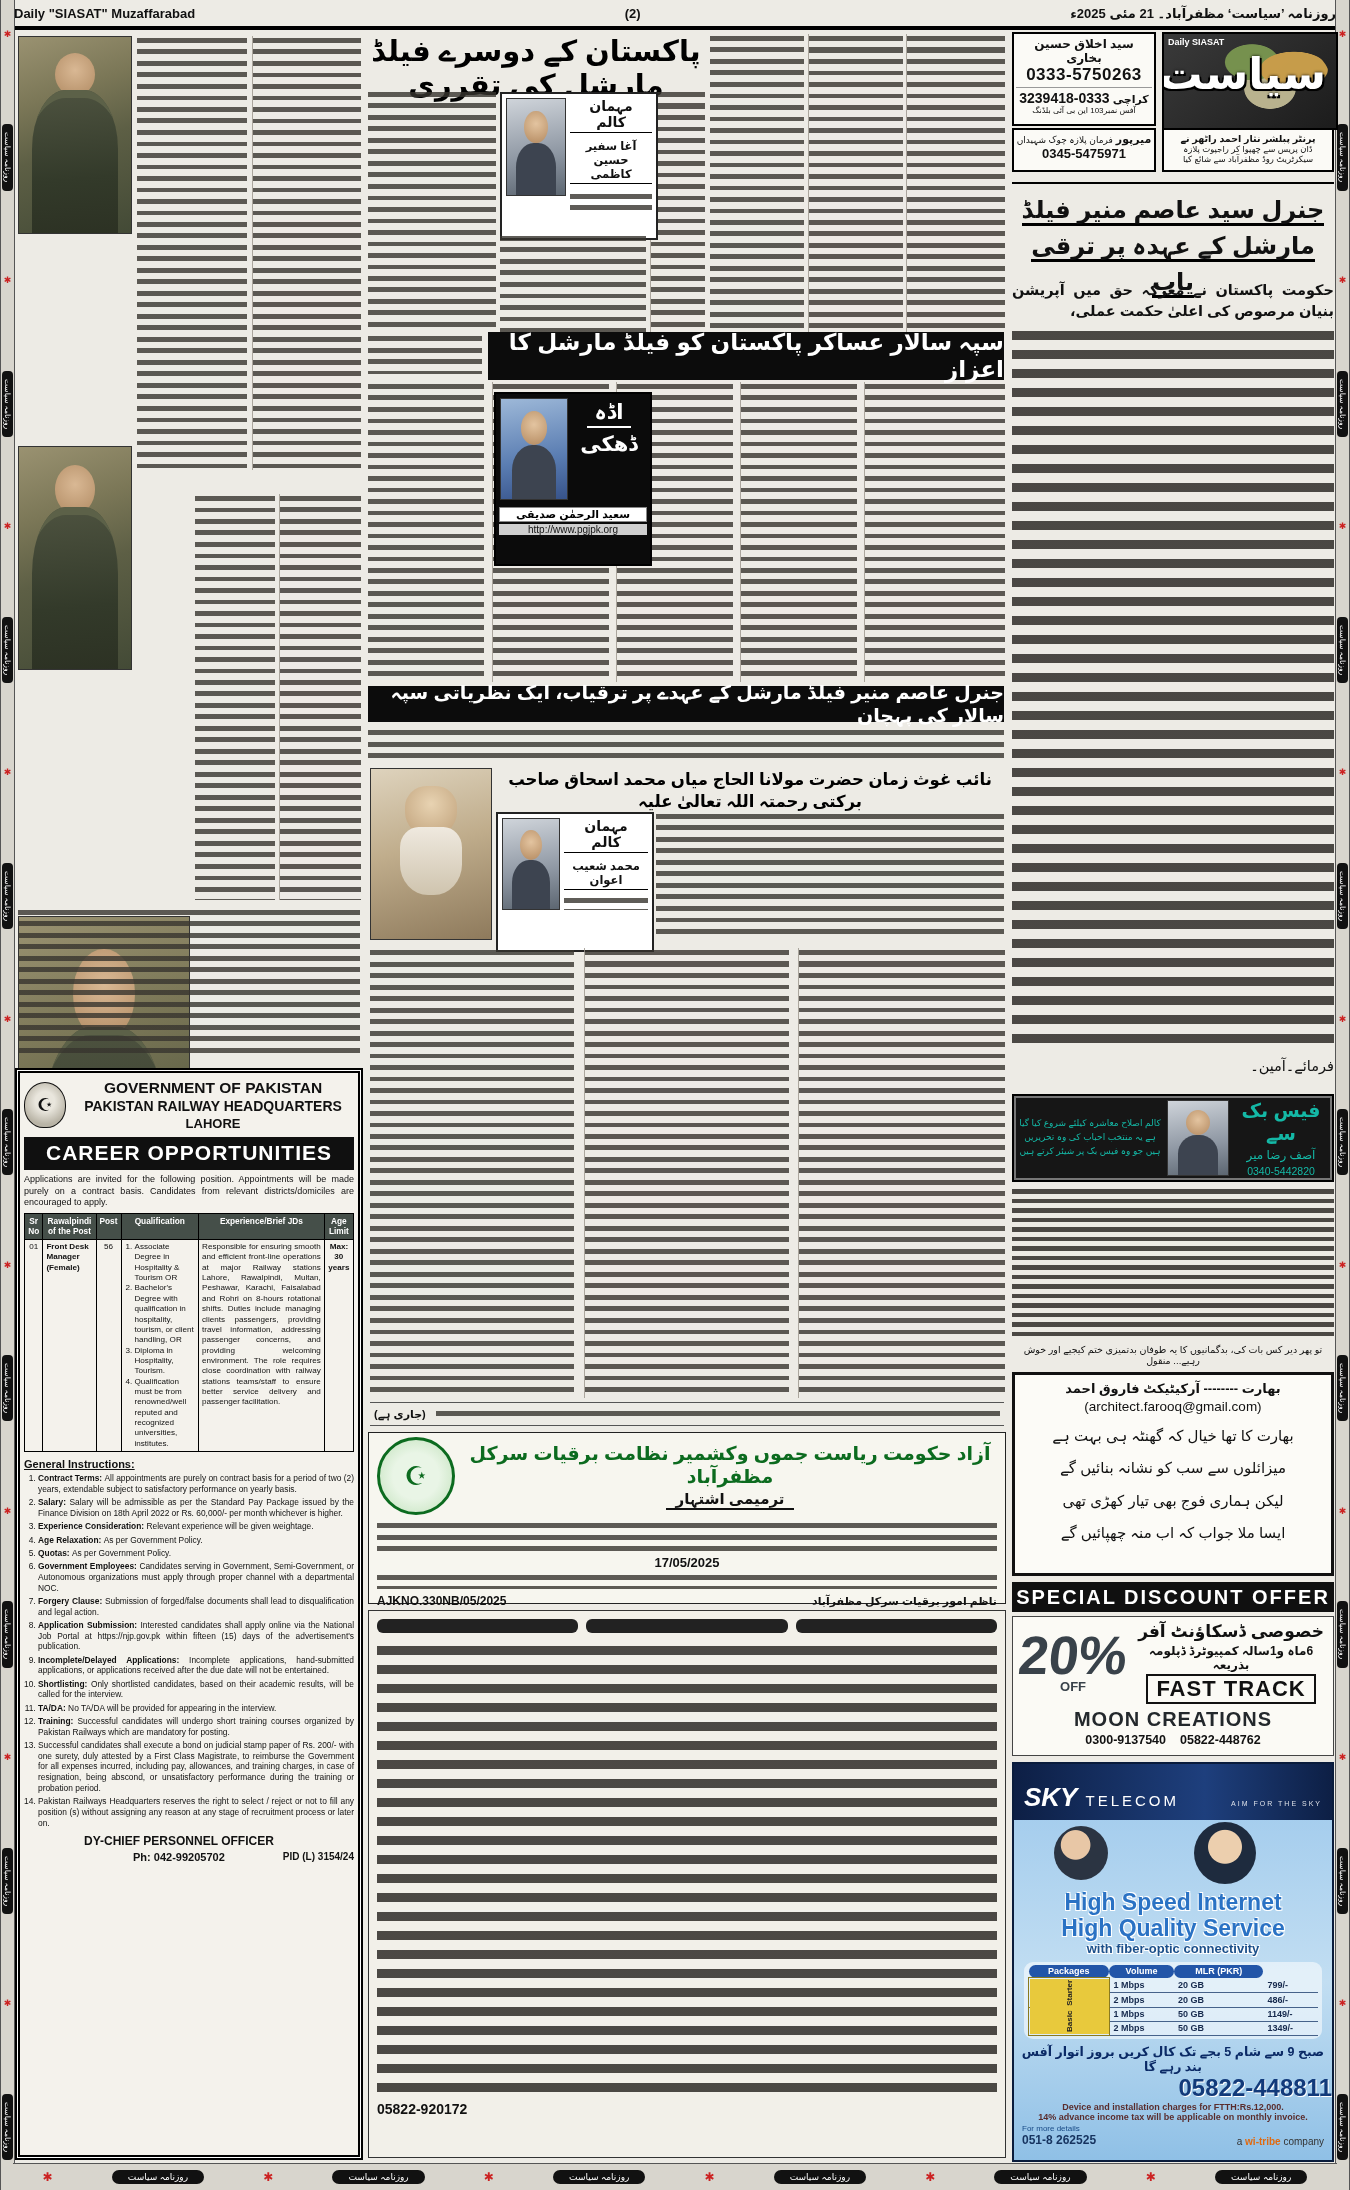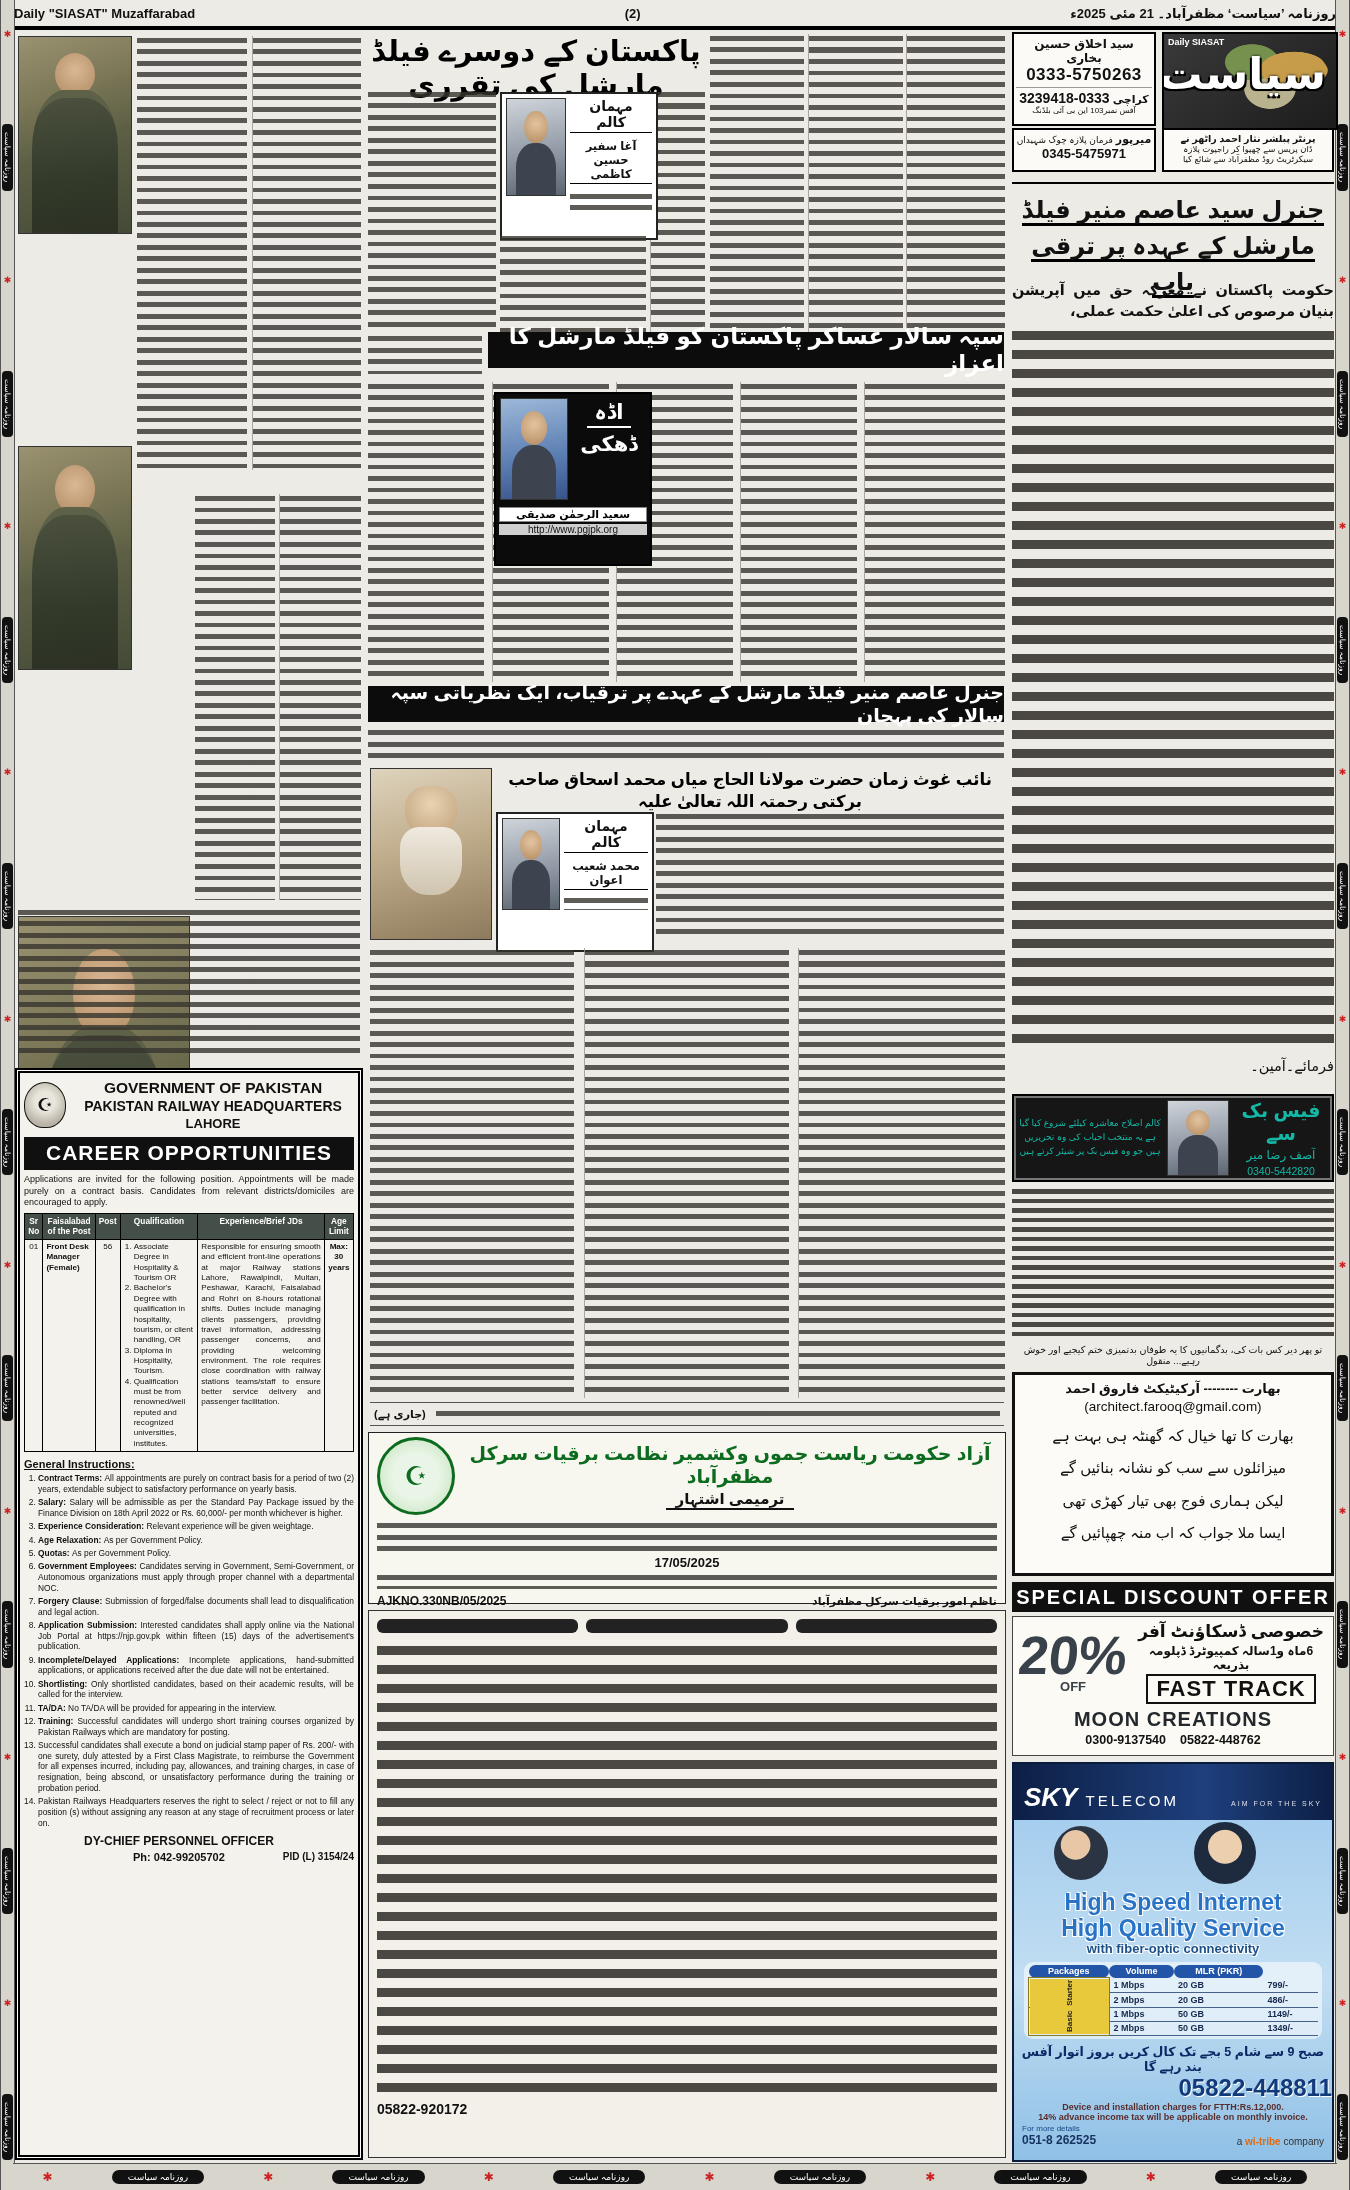--- a/index.html
+++ b/index.html
@@ -182,21 +182,21 @@
         <h2>PAKISTAN RAILWAY HEADQUARTERS</h2>
         <h3>LAHORE</h3>
       </div>
     </div>
     <div class="rw-banner">CAREER OPPORTUNITIES</div>
     <div style="text-align:justify;font-size:9px;">Applications are invited for the following position. Appointments will be made purely on a contract basis. Candidates from relevant districts/domiciles are encouraged to apply.</div>
     <table>
       <thead>
           <tr id="rw-thead-row">
             <th>Sr No</th>
-            <th>Faisalabad of the Post</th>
+            <th>Rawalpindi of the Post</th>
             <th>Post</th>
             <th>Qualification</th>
             <th>Experience/Brief JDs</th>
             <th>Age Limit</th>
           </tr>
         </thead>
       <tbody>
         <tr>
           <td style="text-align:center;">01</td>
           <td style="font-weight:bold;">Front Desk Manager (Female)</td>
@@ -252,21 +252,21 @@
       <div class="gb-txt">
         <div class="gb-label">مہمان کالم</div><br>
         <div class="gb-author">آغا سفیر حسین کاظمی</div>
         <div class="greek" style="height:18px;margin-top:8px;"></div>
       </div>
       <div class="photo mugshot" style="width:58px;height:96px;"></div>
     </div>
     <div class="abs greek" style="left:134px;top:202px;width:146px;height:98px;"></div>
 
     <div class="abs greek" style="left:2px;top:302px;width:114px;height:40px;"></div>
-    <div class="abs band rtl" style="left:122px;top:300px;width:516px;height:36px;font-size:23px;">سپہ سالار عساکر پاکستان کو فیلڈ مارشل کا اعزاز</div>
+    <div class="abs band rtl" style="left:122px;top:300px;width:516px;height:48px;font-size:23px;">سپہ سالار عساکر پاکستان کو فیلڈ مارشل کا اعزاز</div>
 
     <div class="abs greek" style="left:2px;top:350px;width:116px;height:300px;"></div>
     <div class="abs greek vrule" style="left:126px;top:350px;width:116px;height:300px;"></div>
     <div class="abs greek vrule" style="left:250px;top:350px;width:116px;height:300px;"></div>
     <div class="abs greek vrule" style="left:374px;top:350px;width:116px;height:300px;"></div>
     <div class="abs greek vrule" style="left:498px;top:350px;width:140px;height:300px;"></div>
 
     <div class="abs" id="adda" style="left:128px;top:360px;width:154px;height:170px;">
       <div style="display:flex;direction:rtl;height:112px;padding:4px;gap:4px;box-sizing:border-box;">
         <div style="flex:1;text-align:center;color:#fff;">

